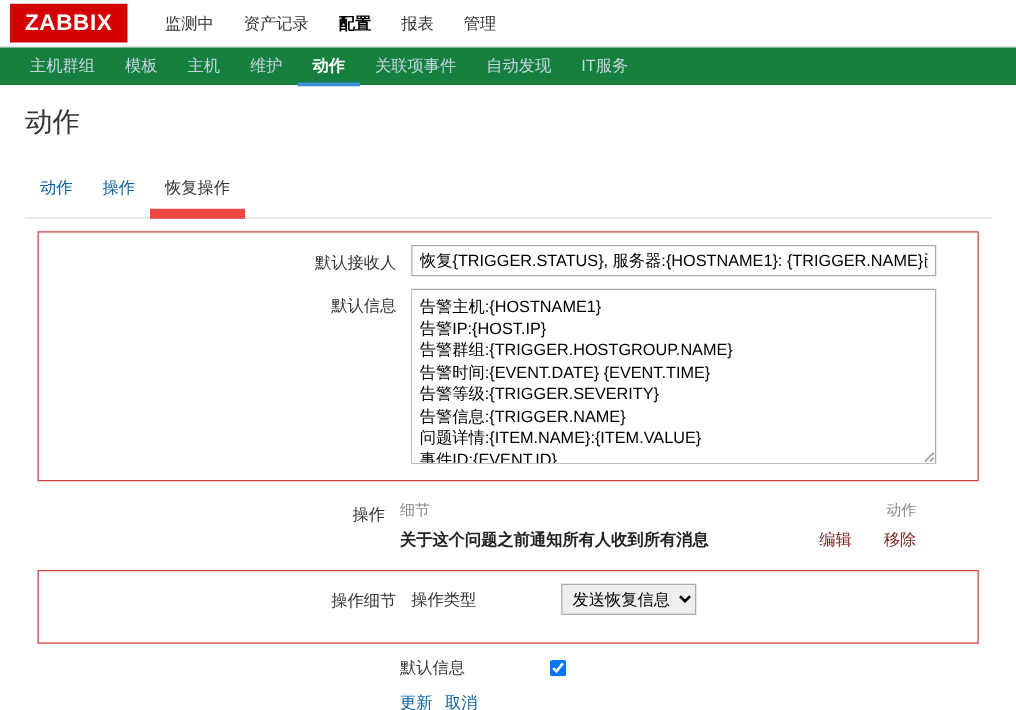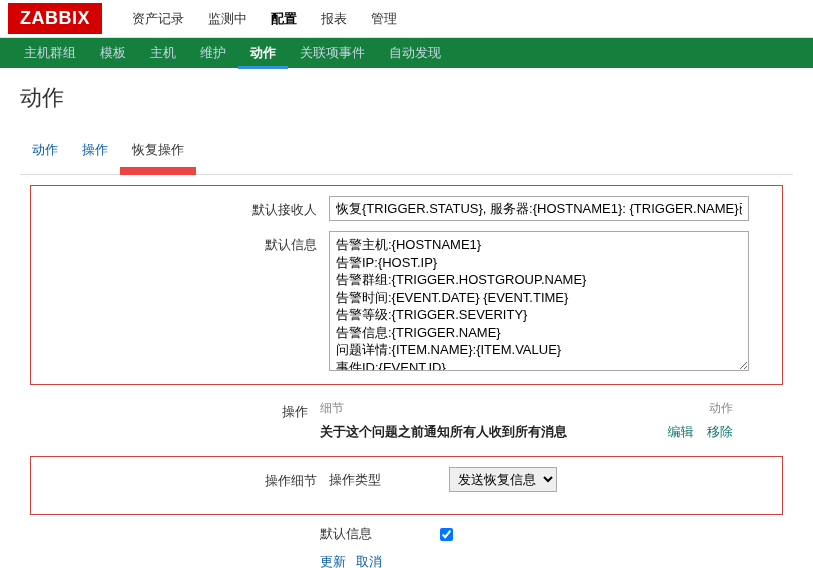--- a/index.html
+++ b/index.html
@@ -29,49 +29,50 @@
   .form-control { flex: 1; }
   input[type="text"].wide { width: 420px; padding: 4px 6px; border: 1px solid #aaa; font-size: 13px; }
   textarea.wide { width: 420px; height: 140px; padding: 4px 6px; border: 1px solid #aaa; font-family: Arial, sans-serif; font-size: 13px; line-height: 1.35; resize: both; }
 
   .ops-section { display: flex; margin: 5px 10px 15px 10px; }
   .ops-label { width: 290px; text-align: right; padding-right: 12px; padding-top: 3px; }
   .ops-body { flex: 1; }
   .ops-head { display: flex; justify-content: space-between; color: #888; font-size: 12px; margin-bottom: 6px; padding-right: 50px; align-items: center; }
   .ops-row { display: flex; justify-content: space-between; padding-right: 50px; }
   .ops-row .desc { color: #222; font-weight: bold; font-size: 13px; }
-  .ops-actions a { color: #0f766e; margin-left: 10px; text-decoration: none; cursor: pointer; }
+  .ops-actions a { color: #7f1d1d; margin-left: 22px; text-decoration: none; cursor: pointer; }
 
   .detail-row { display: flex; align-items: center; margin-bottom: 10px; }
   .detail-label { width: 120px; text-align: left; padding-right: 10px; }
   select { border: 1px solid #aaa; padding: 3px 4px; font-size: 13px; }
   .link-btn { color: #0b5fa5; text-decoration: none; margin-right: 10px; cursor: pointer; }
 </style>
 </head>
 <body>
 
 <div class="top-bar">
   <div class="logo">ZABBIX</div>
   <div class="top-nav">
+      <div class="top-nav-item">监测中</div>
       <div class="top-nav-item">资产记录</div>
-      <div class="top-nav-item">监测中</div>
       <div class="top-nav-item active">配置</div>
       <div class="top-nav-item">报表</div>
       <div class="top-nav-item">管理</div>
     </div>
 </div>
 
 <div class="sub-bar">
     <div class="sub-nav-item">主机群组</div>
     <div class="sub-nav-item">模板</div>
     <div class="sub-nav-item">主机</div>
     <div class="sub-nav-item">维护</div>
     <div class="sub-nav-item active">动作</div>
     <div class="sub-nav-item">关联项事件</div>
     <div class="sub-nav-item">自动发现</div>
+    <div class="sub-nav-item">IT服务</div>
   </div>
 
 <div class="page">
   <h1 class="page-title">动作</h1>
 
   <div class="tabs">
       <div class="tab">动作</div>
       <div class="tab">操作</div>
       <div class="tab active">恢复操作</div>
     </div>

